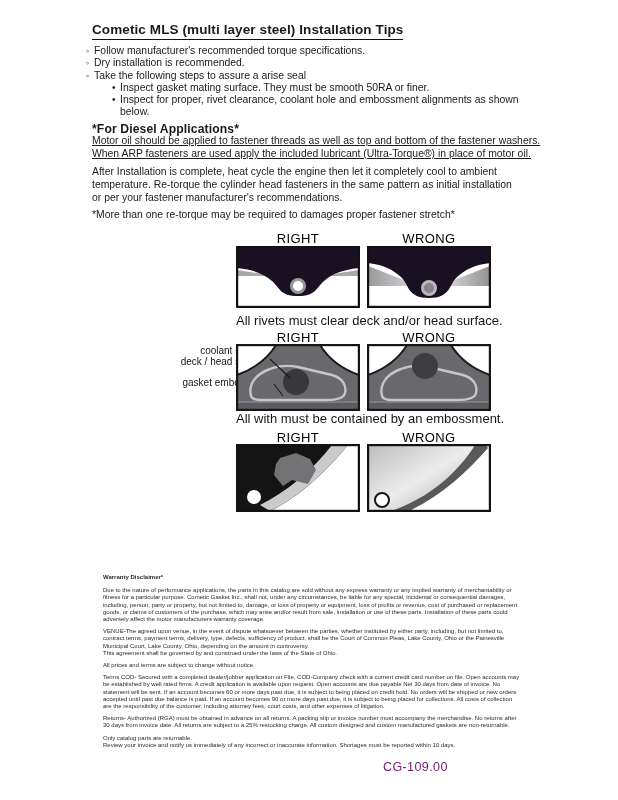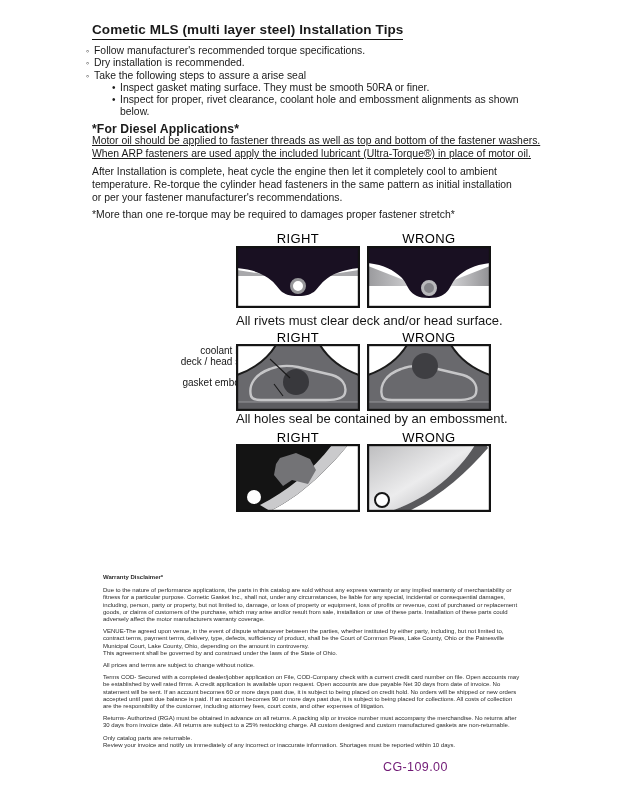--- a/index.html
+++ b/index.html
@@ -140,21 +140,21 @@
       <circle cx="58" cy="22" r="13" fill="#3e3e42"></circle>
       <rect x="1" y="1" width="122" height="65" fill="none" stroke="#161616" stroke-width="2.4"></rect>
     </svg>
   </div>
 
   <svg class="abs leader" style="left:118px;top:340px;" width="192" height="70" viewBox="0 0 192 70">
     <line x1="152" y1="19" x2="172" y2="38" stroke="#1a1a1a" stroke-width="1.1"></line>
     <line x1="156" y1="44" x2="165" y2="56" stroke="#1a1a1a" stroke-width="1.1"></line>
   </svg>
 
-  <div class="abs caption" style="left:236px;top:413px;">All holes seal be contained by an embossment.</div>
+  <div class="abs caption" style="left:236px;top:413px;">All with must be contained by an embossment.</div>
 
   <div class="abs rw-label" style="left:236px;top:430px;">RIGHT</div>
   <div class="abs rw-label" style="left:367px;top:430px;">WRONG</div>
 
   <div class="abs" style="left:236px;top:444px;">
     <svg class="dbox" width="124" height="68" viewBox="0 0 124 68">
       <rect x="1" y="1" width="122" height="66" fill="#ffffff"></rect>
       <path d="M1,1 L112,1 C88,30 60,55 34,67 L1,67 Z" fill="#141414"></path>
       <path d="M112,1 C88,30 60,55 34,67 L24,61 C50,48 76,27 96,1 Z" fill="#cacacc"></path>
       <polygon points="44,14 60,9 74,15 80,26 72,40 56,36 47,42 38,31 40,20" fill="#737376"></polygon>

